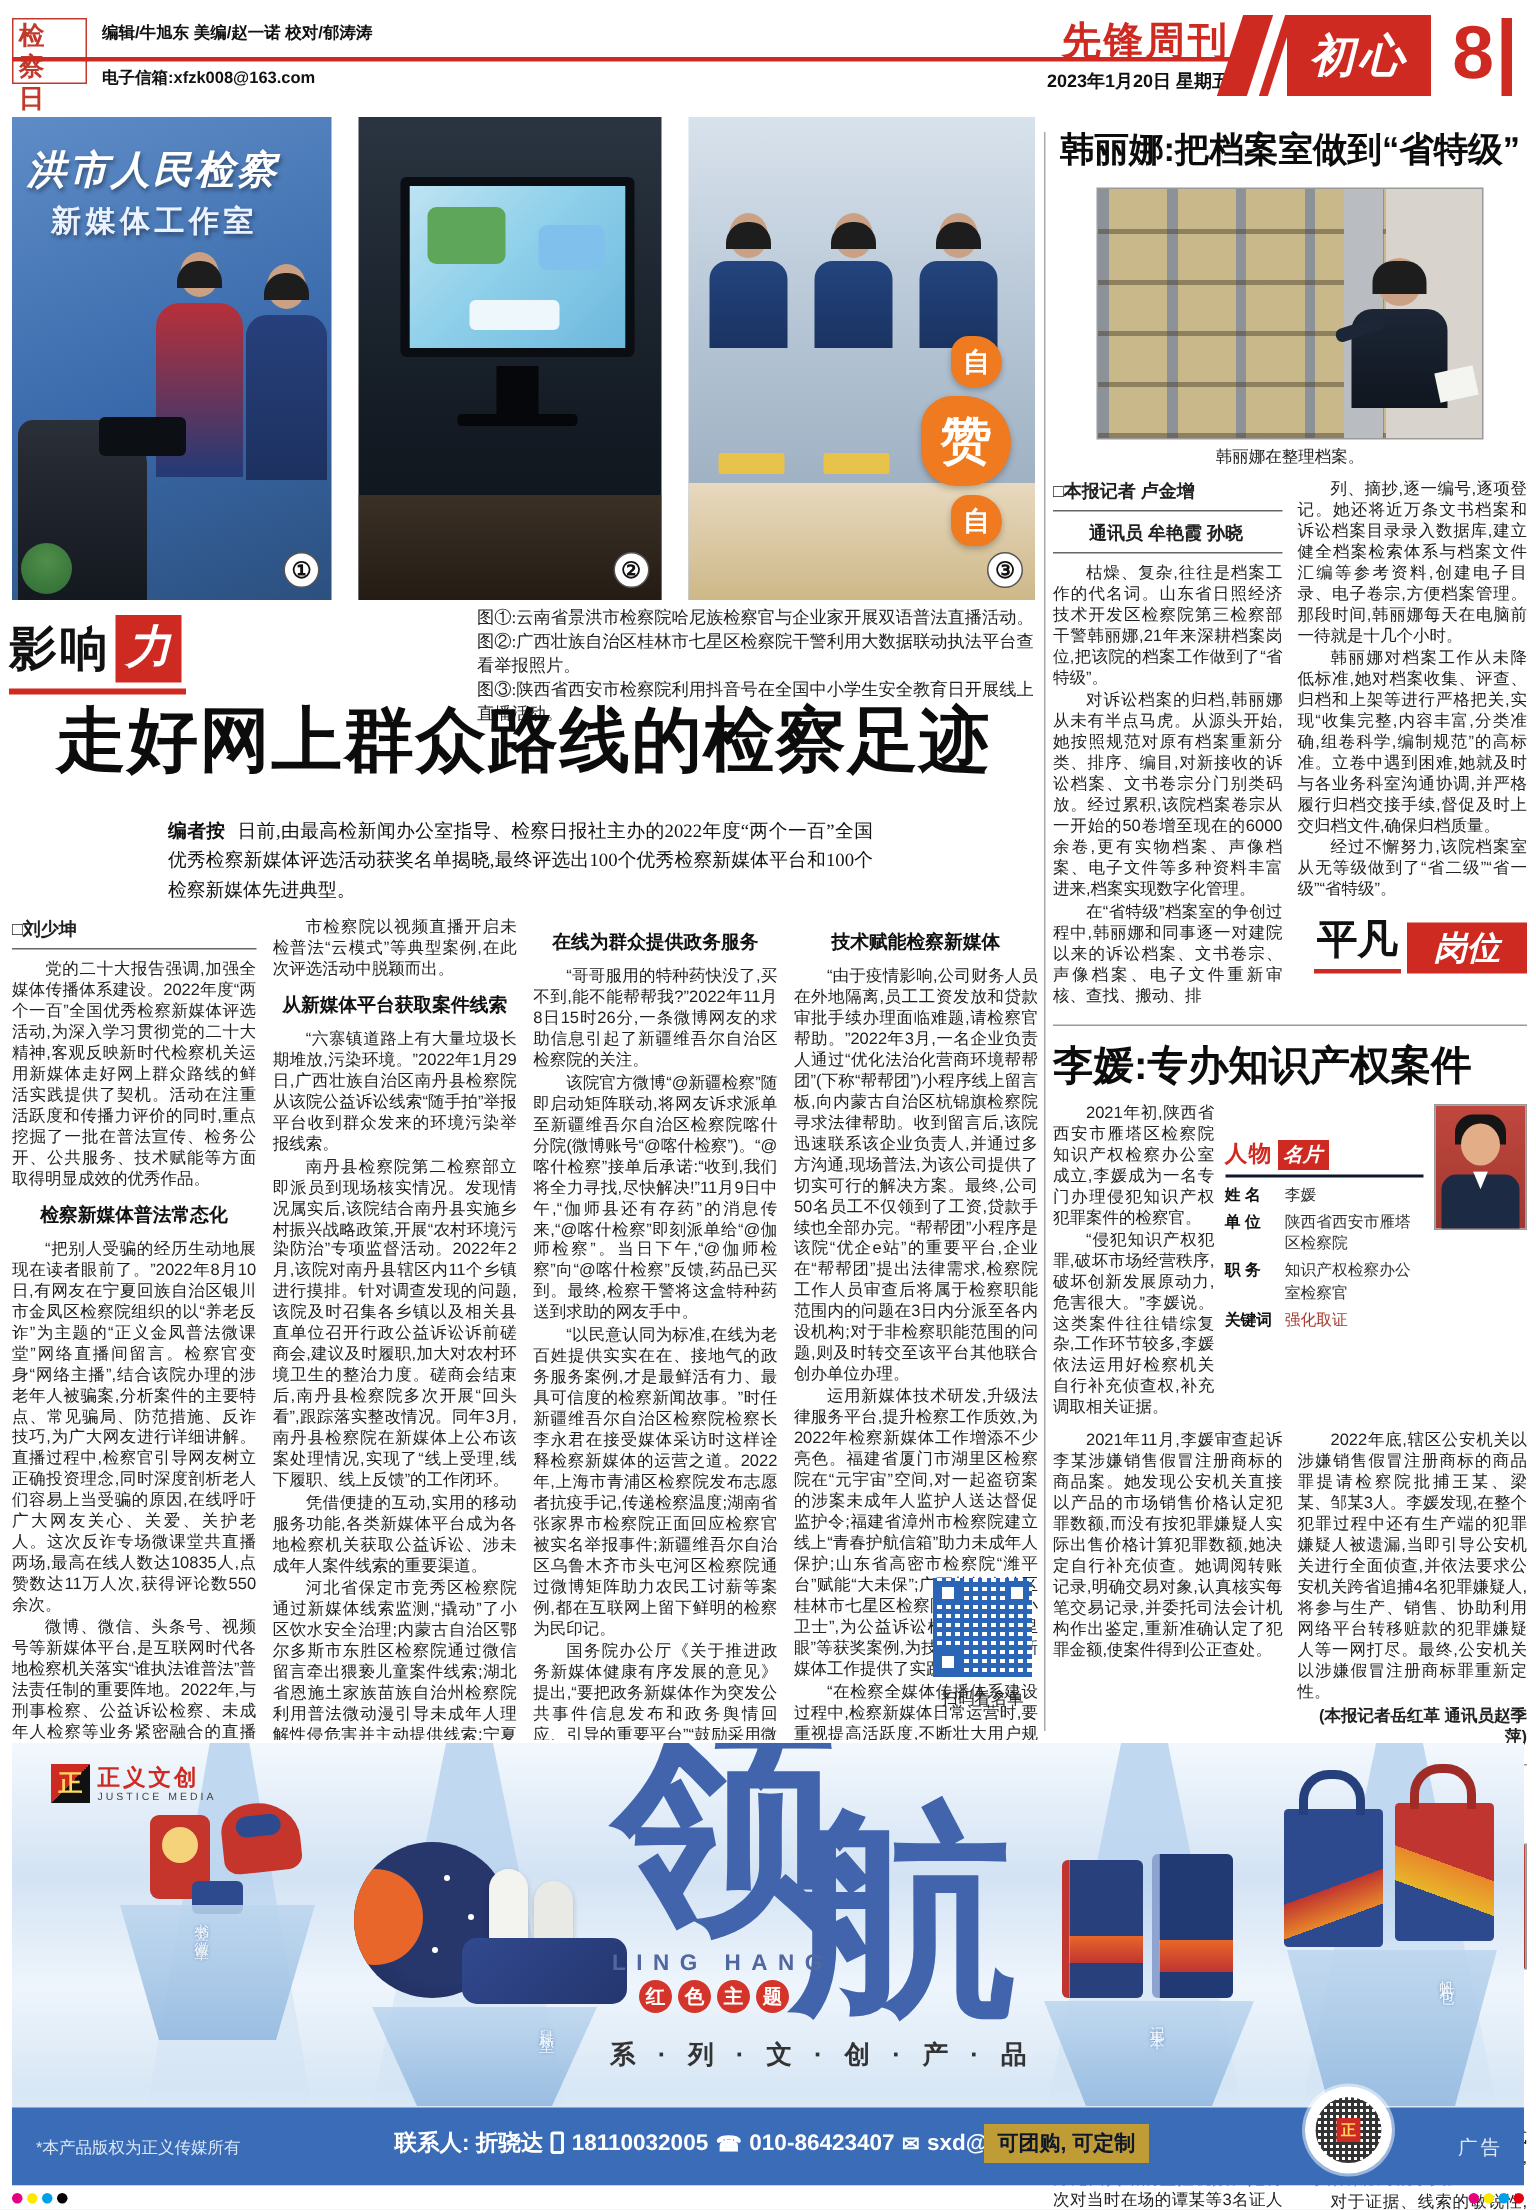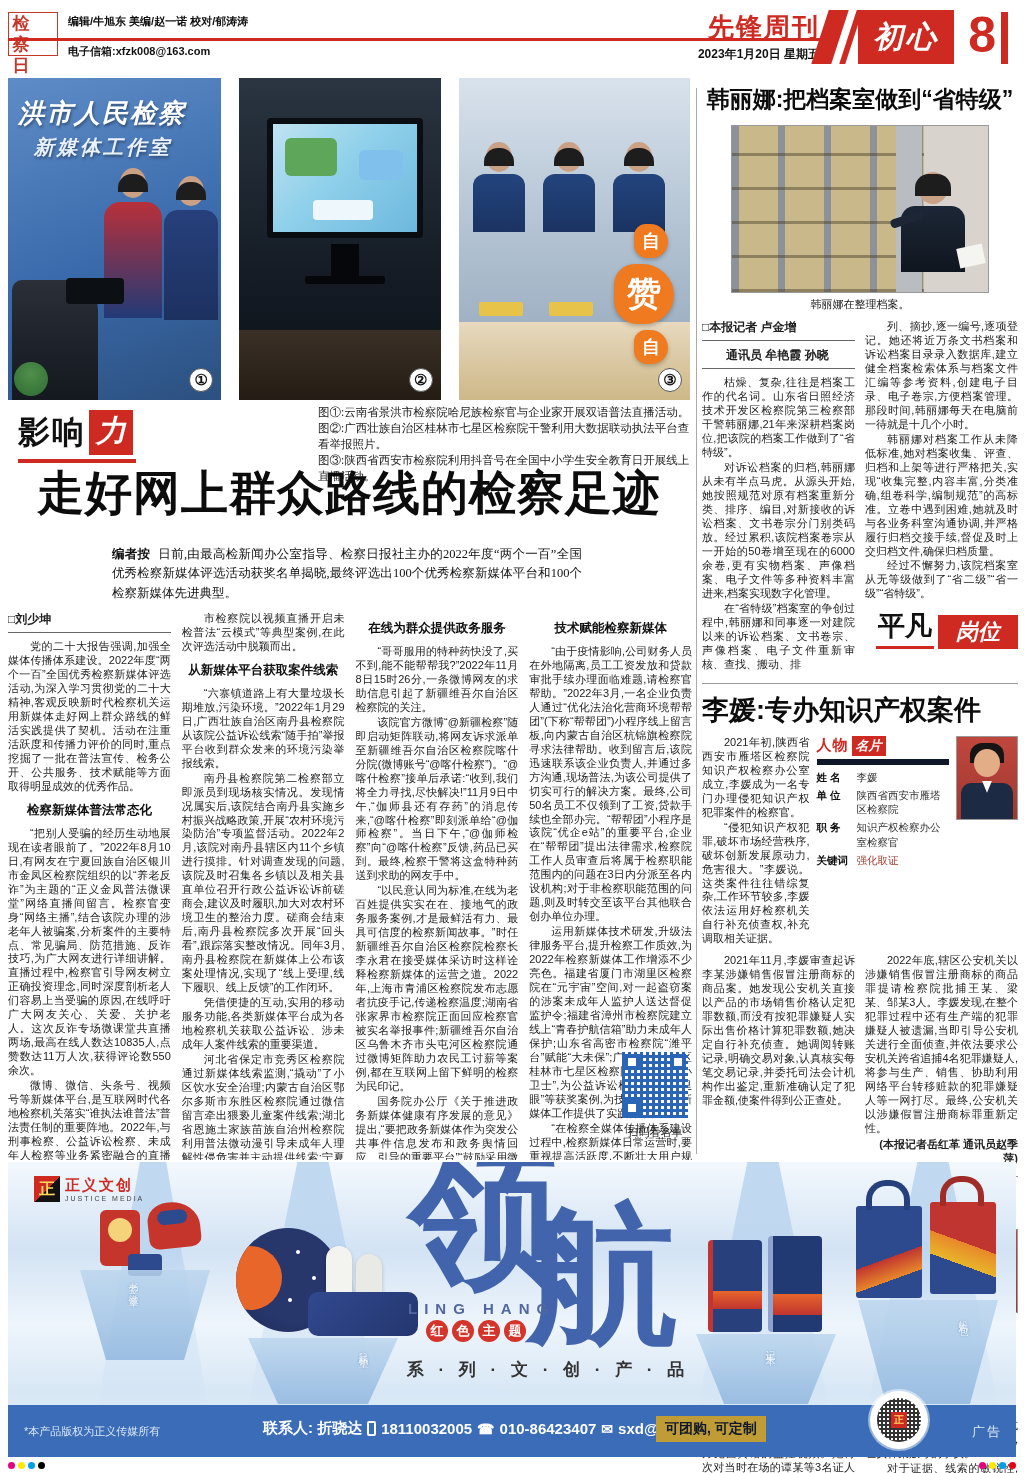--- a/index.html
+++ b/index.html
@@ -21,21 +21,21 @@
   .mh-section { position:absolute; right:62px; top:0; width:96px; height:54px; background:#cf2a21; color:#fff;
     font-size:30px; font-weight:900; font-style:italic; display:flex; align-items:center; justify-content:center; letter-spacing:3px; }
   .mh-page { position:absolute; right:20px; top:-4px; font-size:50px; font-weight:900; color:#cf2a21; }
   .mh-bar { position:absolute; right:8px; top:2px; width:7px; height:52px; background:#cf2a21; }
 
   
   .photostrip { position:absolute; left:8px; top:78px; width:682px; height:322px; display:flex; gap:18px; }
   .ph { position:relative; overflow:hidden; }
   .ph1 { width:224px; background:linear-gradient(160deg,#5e8cc7 0%,#3a6aab 55%,#2c507f 100%); }
   .ph1 .bktext1 { position:absolute; left:10px; top:18px; color:#fff; font-style:italic; font-weight:900; font-size:26px; letter-spacing:2px; text-shadow:1px 2px 3px rgba(0,0,0,.4); }
-  .ph1 .bktext2 { position:absolute; left:26px; top:56px; color:#eaf2ff; font-style:italic; font-weight:900; font-size:20px; letter-spacing:3px; text-shadow:1px 2px 3px rgba(0,0,0,.4); }
+  .ph1 .bktext2 { position:absolute; left:26px; top:56px; color:#eaf2ff; font-weight:900; font-size:20px; letter-spacing:3px; text-shadow:1px 2px 3px rgba(0,0,0,.4); }
   .fig { position:absolute; }
   .head { width:26px; height:30px; background:#caa184; border-radius:50%; margin:0 auto; }
   .hair { width:30px; height:18px; background:#1d1d1d; border-radius:14px 14px 0 0; margin:0 auto -24px; position:relative; z-index:2; }
   .body-n { width:54px; height:110px; background:linear-gradient(#27407c,#1d3160); border-radius:14px 14px 0 0; margin-top:4px; }
   .body-e { width:58px; height:116px; background:linear-gradient(#b8303a,#223a77); border-radius:16px 16px 0 0; margin-top:4px; }
   .camera-op { position:absolute; left:4px; bottom:0; width:86px; height:120px; background:linear-gradient(#2a2f38,#14181f); border-radius:10px 30px 0 0; }
   .camera { position:absolute; left:58px; bottom:96px; width:58px; height:26px; background:#0c0f14; border-radius:4px; }
   .plant { position:absolute; left:6px; bottom:4px; width:34px; height:34px; background:radial-gradient(circle at 50% 35%,#4f8f4a,#2f6b33); border-radius:50%; }
   .ph2 { width:212px; background:linear-gradient(180deg,#2a3541 0%,#151c25 60%,#0c1118 100%); }
   .screen { position:absolute; left:28px; top:40px; width:156px; height:120px; background:linear-gradient(135deg,#bfe3f2 0%,#8fd0ea 45%,#6db8de 100%); border:6px solid #0a0d12; border-radius:4px; }
@@ -51,21 +51,21 @@
   .bust .b { width:52px; height:58px; background:linear-gradient(#23447e,#1a3362); border-radius:12px 12px 0 0; margin-top:2px; }
   .desk3 { position:absolute; left:0; bottom:0; width:100%; height:78px; background:linear-gradient(#e8d9bf,#cdb astro88); background:linear-gradient(#e8d9bf,#cdb888); }
   .plate { position:absolute; bottom:84px; width:44px; height:14px; background:#e8c34a; border-radius:2px; }
   .sticker { position:absolute; right:12px; bottom:26px; width:64px; height:150px; }
   .stk { background:#f07a1f; color:#fff; font-weight:900; border-radius:40% 60% 55% 45%; display:flex; align-items:center; justify-content:center; box-shadow:0 2px 4px rgba(0,0,0,.25); }
   .stk.small { width:34px; height:34px; font-size:18px; margin-left:20px; }
   .stk.big { width:60px; height:60px; font-size:34px; margin:6px 0; }
   .num-badge { position:absolute; right:8px; bottom:8px; width:24px; height:24px; border-radius:50%; background:#fff; color:#111; font-size:15px; font-weight:700; display:flex; align-items:center; justify-content:center; border:1px solid #555; }
 
   
-  .badge-row { position:absolute; left:18px; top:410px; }
+  .badge-row { position:absolute; left:6px; top:410px; }
   .impact { display:flex; align-items:flex-end; }
   .impact .p1 { font-size:32px; font-weight:900; color:#111; letter-spacing:2px; }
   .impact .p2 { font-size:30px; font-weight:900; font-style:italic; color:#fff; background:#cf2a21; padding:1px 7px 3px; margin-left:3px; }
   .impact-rule { width:118px; height:4px; background:#cf2a21; margin-top:4px; }
   .cap-block { position:absolute; left:318px; top:404px; width:372px; font-family:"Liberation Serif", serif; }
   .cap-block .blk-p { font-size:11.5px; line-height:16px; color:#222; text-indent:0; margin:0; }
 
   
   .headline { position:absolute; left:8px; top:462px; width:682px; text-align:center; font-size:47px; font-weight:900; color:#0c0c0c; letter-spacing:1px; font-family:"Liberation Sans", sans-serif; }
   .ednote { position:absolute; left:112px; top:545px; width:470px; font-size:12.5px; line-height:1.55; text-align:justify; color:#111; font-family:"Liberation Serif", serif; }
@@ -107,21 +107,21 @@
   .two-cols { display:flex; gap:10px; font-size:11px; line-height:1.27; text-align:justify; }
   .two-cols .c { width:153px; }
   .pf-logo { display:flex; justify-content:flex-end; align-items:flex-end; margin-top:8px; }
   .pf-logo .w1 { font-size:27px; font-weight:900; color:#111; border-bottom:3px solid #cf2a21; padding:0 2px 2px; }
   .pf-logo .w2 { font-size:22px; font-weight:900; font-style:italic; color:#fff; background:#cf2a21; padding:3px 18px; margin-left:4px; }
   .r-div { border-top:1px solid #999; margin:10px 0 8px; }
   .r-headline2 { font-size:27px; font-weight:900; color:#0c0c0c; text-align:left; margin:2px 0 8px; }
   .top-row { display:flex; gap:7px; margin-bottom:7px; }
   .intro-col { width:108px; font-size:11px; line-height:1.27; text-align:justify; }
   .card { width:133px; }
-  .card-title { display:flex; align-items:center; border-bottom:6px solid #0f172a; padding-bottom:3px; margin-bottom:5px; }
+  .card-title { display:flex; align-items:center; border-bottom:2px solid #0f172a; padding-bottom:3px; margin-bottom:5px;margin-top:24px; }
   .card-title .t1 { color:#cf2a21; font-size:15px; font-weight:900; letter-spacing:1px; }
   .card-title .t2 { color:#fff; background:#cf2a21; font-size:13px; font-weight:900; font-style:italic; padding:1px 4px; margin-left:3px; }
   .card-row { display:flex; font-size:10.5px; line-height:1.35; margin-bottom:4px; }
   .card-label { font-weight:900; width:40px; flex:0 0 40px; color:#111; }
   .card-value { color:#333; }
   .card-value.red { color:#a33a2e; }
   .portrait { width:62px; height:84px; background:linear-gradient(#c0473e,#a03830); position:relative; overflow:hidden; border:1px solid #999; flex:0 0 62px; }
   .portrait .hr { position:absolute; left:50%; top:6px; transform:translateX(-50%); width:34px; height:20px; background:#151515; border-radius:12px 12px 0 0; }
   .portrait .fc { position:absolute; left:50%; top:12px; transform:translateX(-50%); width:26px; height:28px; background:#e3ae87; border-radius:50%; }
   .portrait .st { position:absolute; left:50%; bottom:-4px; transform:translateX(-50%); width:52px; height:40px; background:#1d2a44; border-radius:10px 10px 0 0; }

